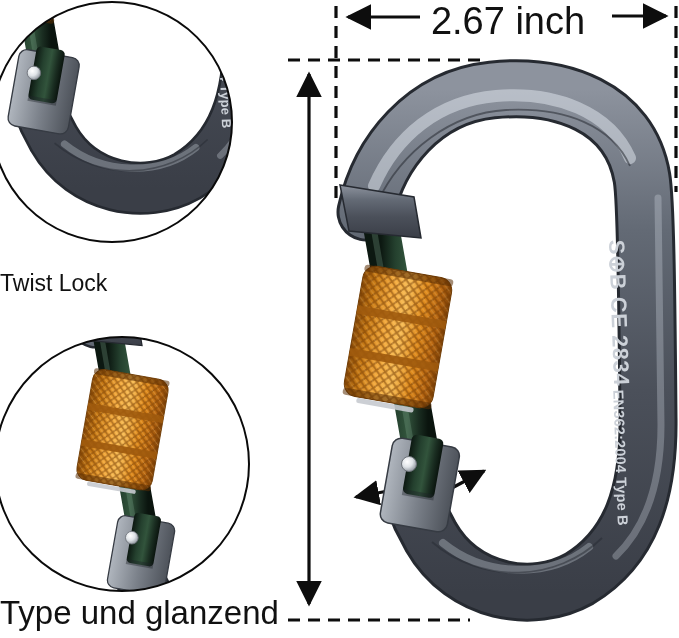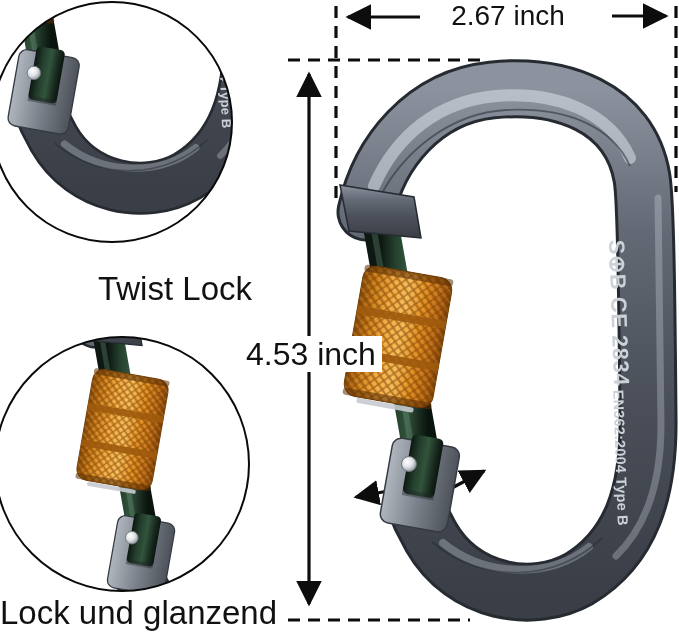--- a/index.html
+++ b/index.html
@@ -5,24 +5,24 @@
   :root { --ink:#111111; --background:#ffffff; }
   html,body { margin:0; padding:0; background:#e9e9e9; }
   #stage {
     position:relative; width:679px; height:638px; overflow:hidden;
     background:var(--background);
     font-family:"Liberation Sans", sans-serif;
     color:var(--ink);
   }
   #stage svg { position:absolute; left:0; top:0; }
   .label { position:absolute; color:var(--ink); white-space:nowrap; line-height:1; }
-  .dim-width  { left:418px; top:2px;  width:180px; text-align:center; font-size:28px; }
+  .dim-width  { left:418px; top:2px;  width:180px; text-align:center; font-size:38px; }
   .dim-height { left:240px; top:336px; font-size:32px; background:var(--background); padding:2px 6px; }
   .dim-gate   { left:462px; top:482px; font-size:30px; }
-  .caption-1  { left:0px;  top:272px; width:252px; text-align:right; font-size:33px; }
+  .caption-1  { left:0px;  top:272px; width:252px; text-align:left; font-size:23px; }
   .caption-2  { left:0px;  top:596px; width:268px; text-align:center; font-size:33px; }
   text { font-family:"Liberation Sans", sans-serif; }
 </style>
 </head>
 <body>
 
 <div id="stage">
 
   <svg width="679" height="638" viewBox="0 0 679 638">
     <defs>
@@ -144,16 +144,15 @@
     </g>
     <circle cx="112" cy="122" r="120" fill="none" stroke="#0a0a0a" stroke-width="2"></circle>
 
     <g clip-path="url(#clipInset2)">
       <use href="#carabiner" transform="translate(-215.8 143.3) scale(0.85)"></use>
     </g>
     <circle cx="122" cy="464" r="127" fill="none" stroke="#0a0a0a" stroke-width="2"></circle>
   </svg>
 
   <div class="label dim-width">2.67 inch</div>
-  <div class="label dim-height">4.53 inch</div>
   <div class="label caption-1">Twist Lock</div>
-  <div class="label caption-2">Lock und glanzend</div>
+  <div class="label caption-2">Type und glanzend</div>
 </div>
 
 </body></html>

